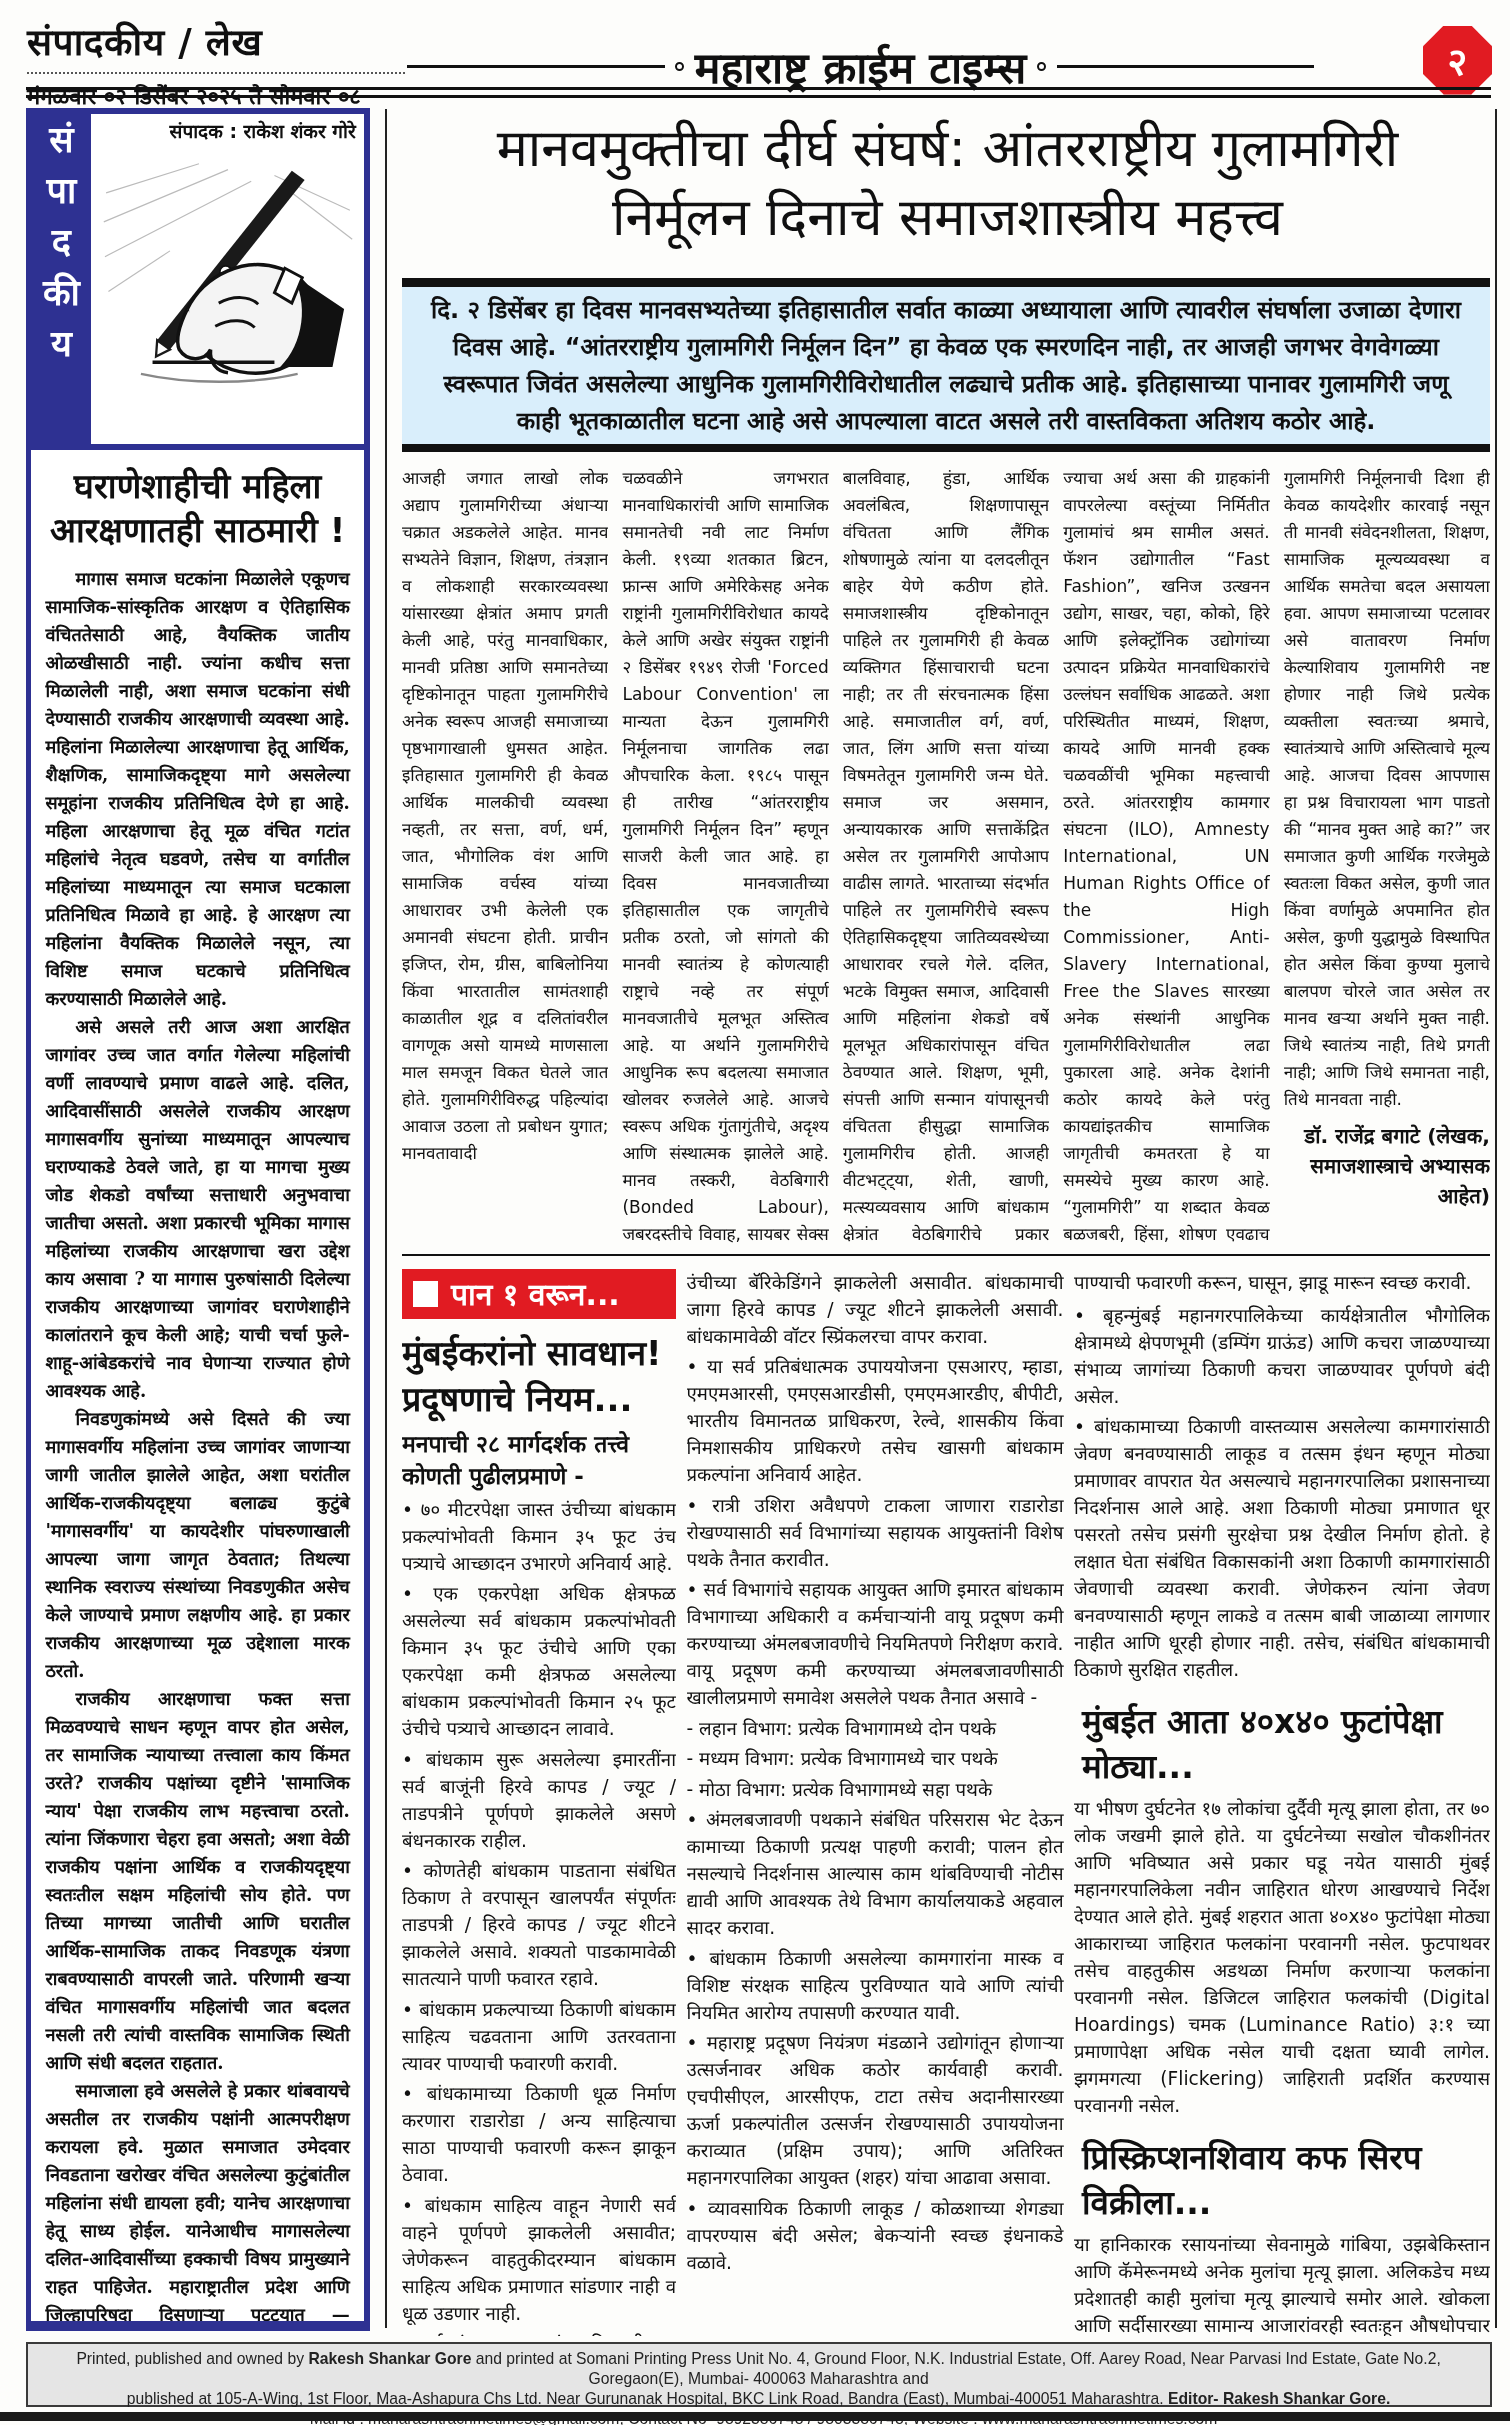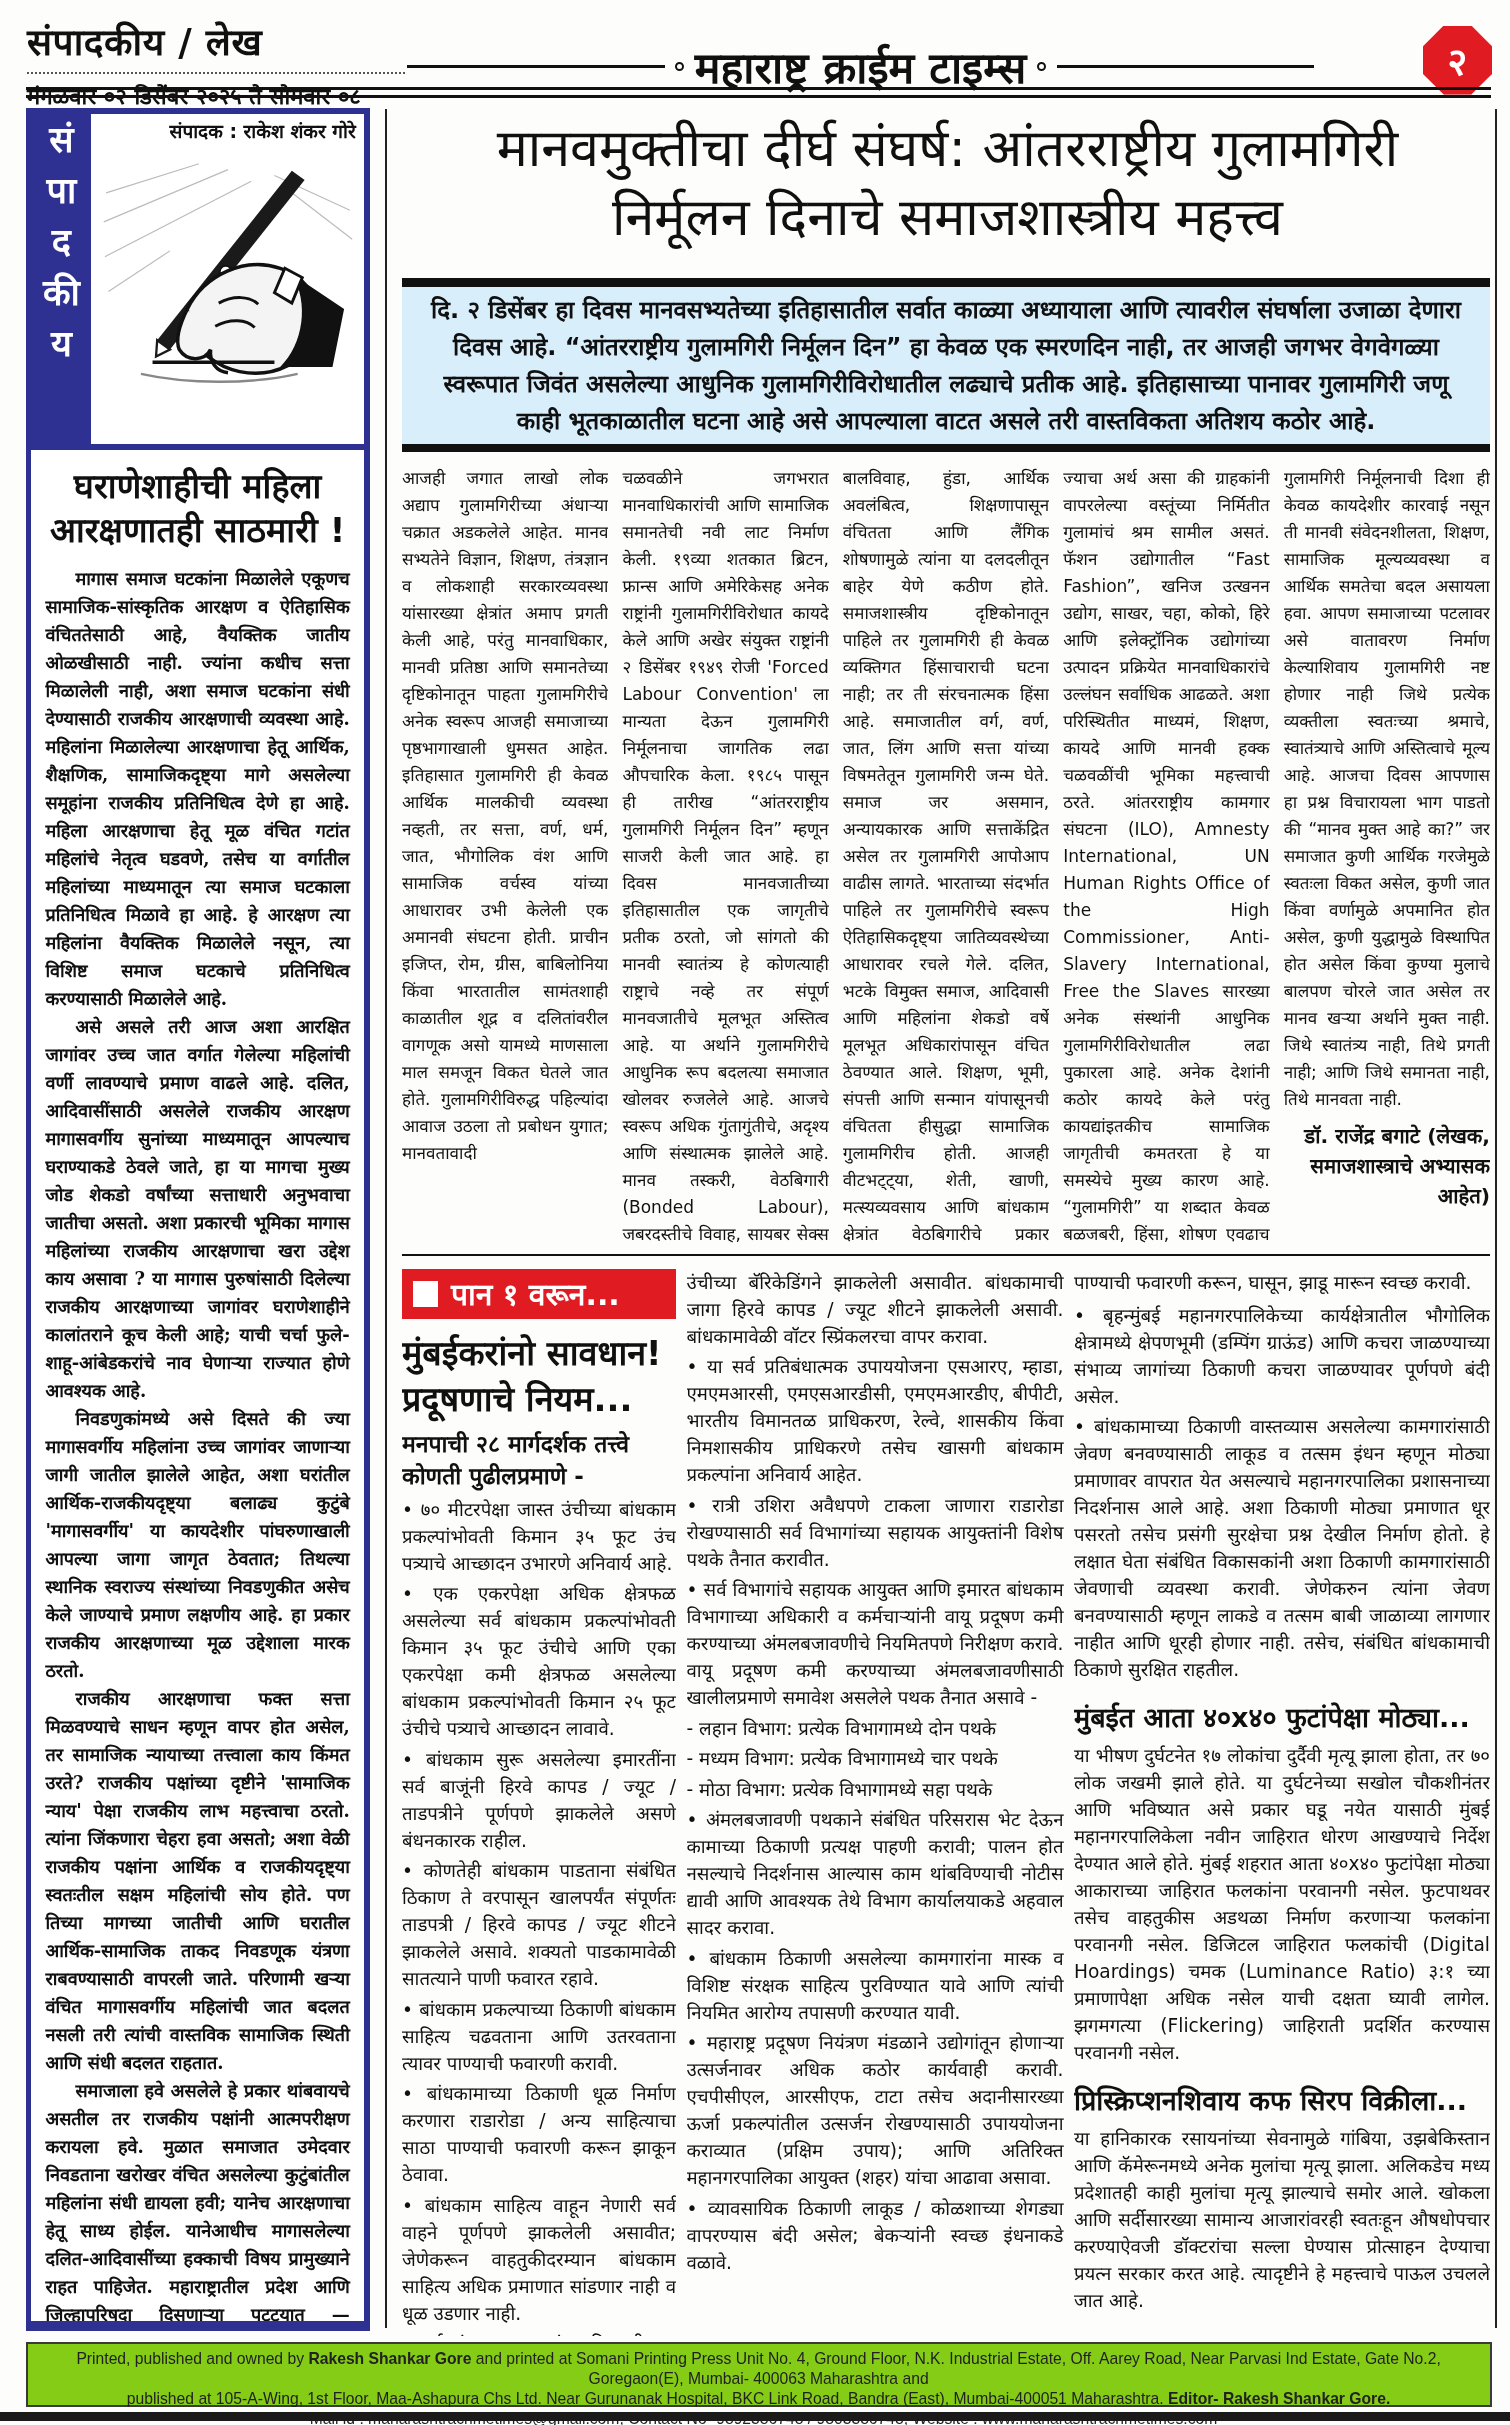--- a/index.html
+++ b/index.html
@@ -50,25 +50,25 @@
   .colA { width:274px; flex:0 0 auto; overflow:hidden; }
   .colB { width:377px; flex:0 0 auto; overflow:hidden; }
   .colC { flex:1; overflow:hidden; }
   .banner { background:#e11b22; color:#fff; display:flex; align-items:center; gap:12.8px; padding:5.8px 10.5px; height:50px; }
   .banner .sq { width:25.6px; height:25.6px; background:#fff; flex:0 0 auto; }
   .banner .btxt { font-size:30px; font-weight:800; }
   .story1-head { font-size:34px; font-weight:800; margin:10.5px 0 5.8px 0; }
   .subhead { font-size:23px; font-weight:800; margin-bottom:4.7px; }
   .cont p, .cont li { font-size:18.6px; line-height:27px; text-align:justify; }
   .blist p { margin-bottom:3.5px; }
-  .colC .chead { font-size:27px; font-weight:800; margin:15px 0 7px 0; }
+  .colC .chead { font-size:33px; font-weight:800; margin:15px 0 7px 8px; }
   .colC .cont-line { margin-bottom:5.8px; }
 
   
-  .footer { position:absolute; left:25.6px; top:2342px; width:1466px; height:65px; background:#84cc16; border:2.3px solid #3a3a3a; text-align:center; padding-top:4.7px; }
+  .footer { position:absolute; left:25.6px; top:2342px; width:1466px; height:65px; background:#e5e5e5; border:2.3px solid #3a3a3a; text-align:center; padding-top:4.7px; }
   .footer .fline { font-size:15.7px; line-height:20px; color:#222; font-family:"Liberation Sans", sans-serif; }
   .footer .b { font-weight:800; }
   .bottom-bar { position:absolute; left:0; top:2412px; width:1510px; height:9.3px; background:#1a1a1a; }
 </style>
 </head>
 <body>
 
 <div class="page">
 
   <div class="hdr-left">

